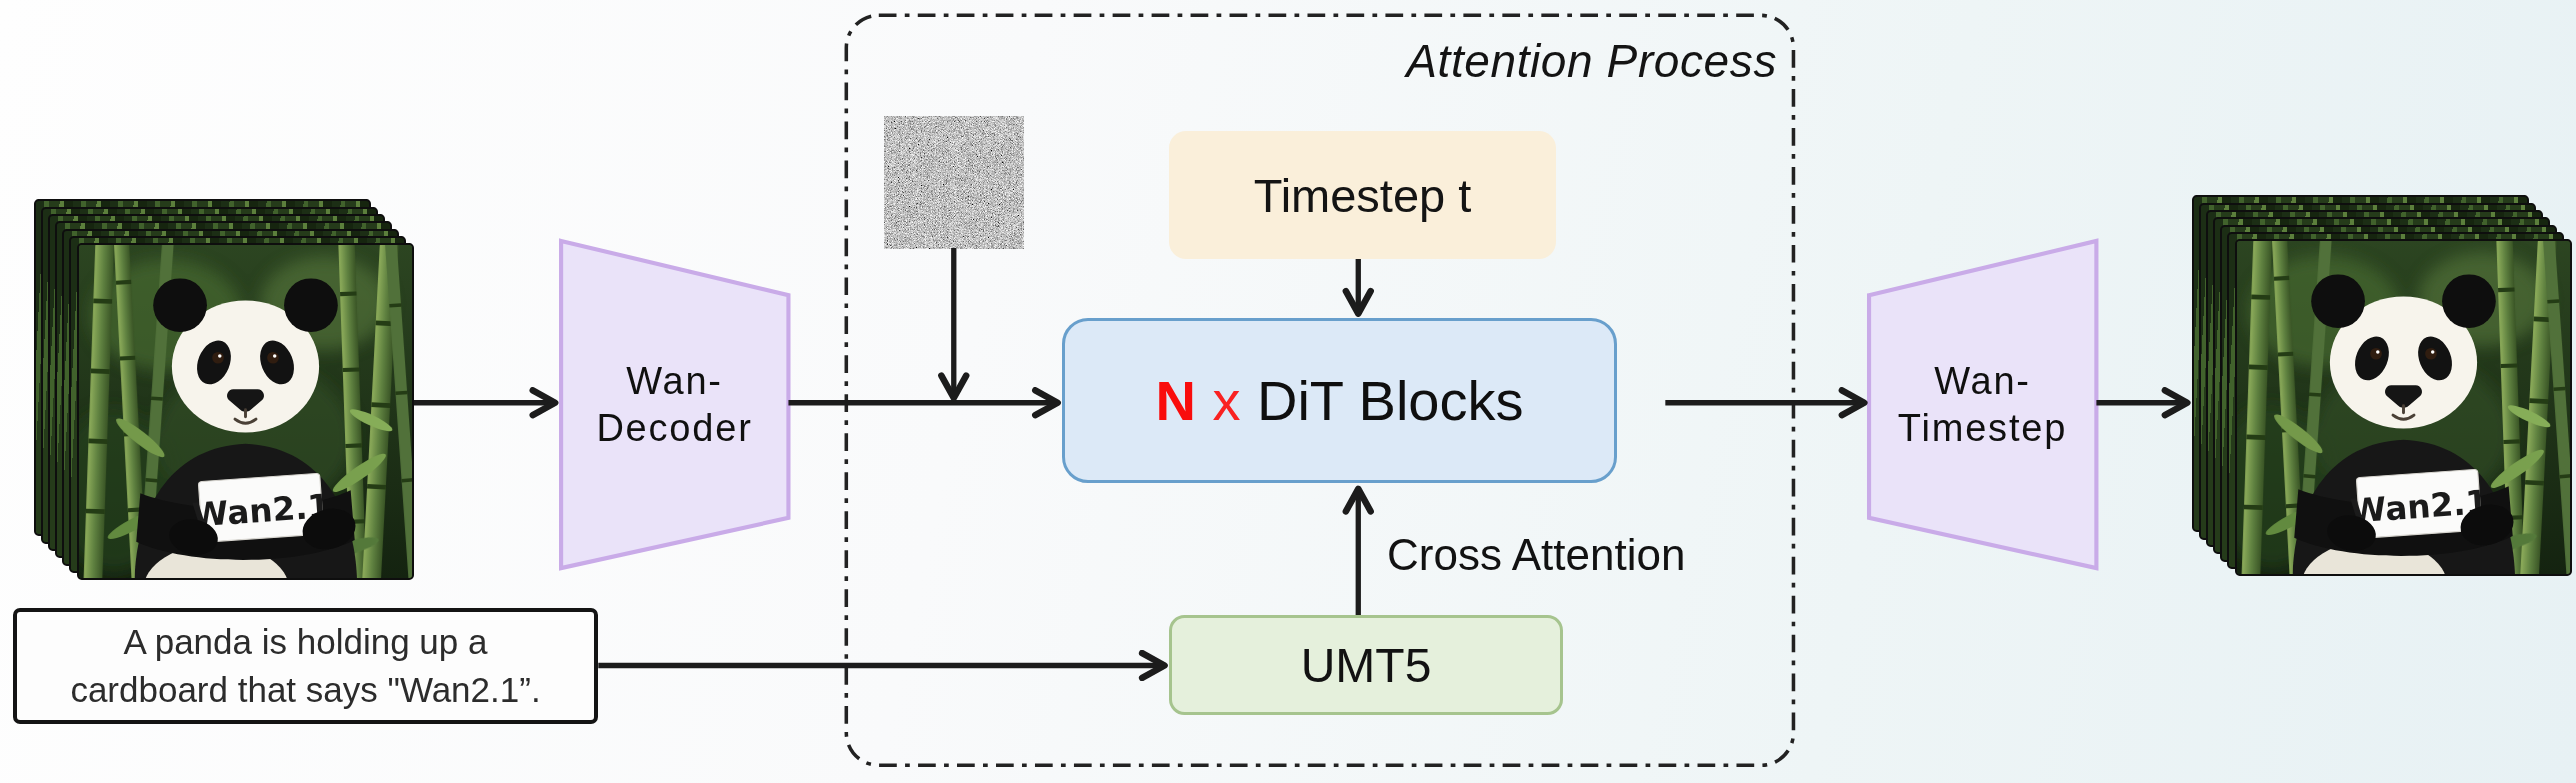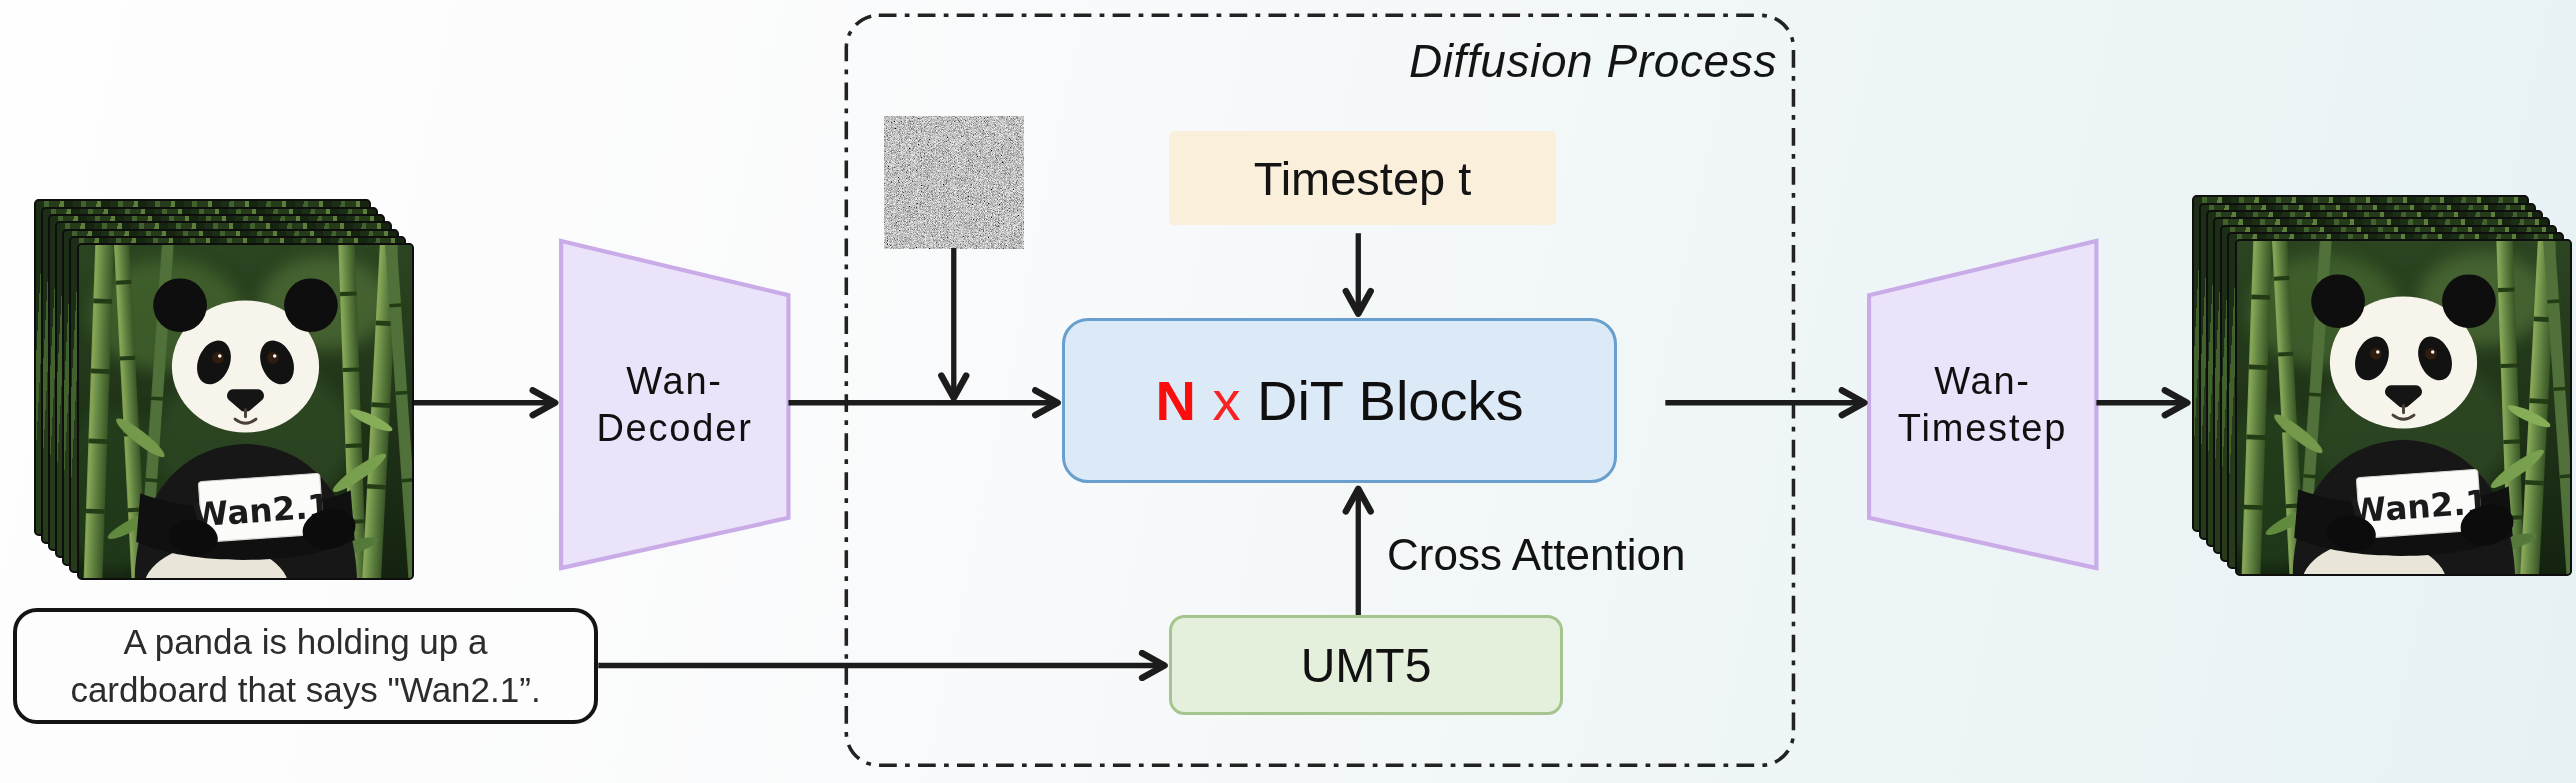--- a/index.html
+++ b/index.html
@@ -5,32 +5,32 @@
   html,body{margin:0;padding:0;background:#fff;}
   .canvas{
     position:relative;width:2576px;height:783px;overflow:hidden;
     font-family:"Liberation Sans","DejaVu Sans",sans-serif;
     background:linear-gradient(102deg,#fefefe 0%,#f9fafb 38%,#eef5f6 72%,#e7f1f4 100%);
   }
   svg.overlay{position:absolute;left:0;top:0;z-index:1;}
 
   .node{position:absolute;z-index:2;display:flex;align-items:center;justify-content:center;box-sizing:border-box;}
 
-  #timestep-box{left:1169px;top:131px;width:387px;height:94px;background:#faefda;border-radius:5px;}
+  #timestep-box{left:1169px;top:131px;width:387px;height:128px;background:#faefda;border-radius:17px;}
   #timestep-box .lbl{font-size:47px;color:#141414;}
 
   #dit-box{left:1062px;top:318px;width:555px;height:165px;background:#dce9f7;border:3px solid #689fcc;border-radius:26px;}
   #dit-box .lbl{font-size:56px;color:#0f0f0f;white-space:nowrap;}
   #dit-box .red-n{color:#f90d0d;font-weight:bold;margin-right:16.5px;}
   #dit-box .red-x{color:#f92222;margin-right:16.5px;}
 
   #umt5-box{left:1169px;top:615px;width:394px;height:100px;background:#e5f0dc;border:3px solid #a6c48e;border-radius:15.4px;}
   #umt5-box .lbl{font-size:48px;color:#121212;}
 
-  #prompt-box{left:13px;top:608px;width:585px;height:116px;background:#fdfdfd;border:4.7px solid #141414;border-radius:24px;flex-direction:column;line-height:1.38;}
+  #prompt-box{left:13px;top:608px;width:585px;height:116px;background:#fdfdfd;border:4.7px solid #141414;border-radius:7px;flex-direction:column;line-height:1.38;}
   #prompt-box .pline{font-size:35px;color:#2c2c2c;white-space:nowrap;}
 
   #diffusion-title{position:absolute;left:1352px;top:34px;width:425px;z-index:2;text-align:right;
     font-size:46px;font-style:italic;color:#141414;letter-spacing:0.6px;white-space:nowrap;}
 
   #cross-attention-label{position:absolute;left:1387px;top:530px;z-index:2;font-size:44px;color:#121212;white-space:nowrap;}
 
   .vae-label{position:absolute;z-index:2;width:227px;height:295px;display:flex;flex-direction:column;
     align-items:center;justify-content:center;font-size:38px;line-height:1.22;letter-spacing:1.8px;color:#101010;text-align:left;}
   #encoder-label{left:561px;top:257px;}
@@ -203,21 +203,21 @@
     <div class="frame f3"></div>
     <div class="frame f4"></div>
     <div class="frame f5"></div>
     <div class="frame front">
       <svg viewBox="0 0 570 570" preserveAspectRatio="xMidYMid slice">
           <use href="#pandaScene"></use>
         </svg>
     </div>
   </div>
 
-  <div id="diffusion-title">Diffusion Process</div>
+  <div id="diffusion-title">Attention Process</div>
 
   <div class="node" id="timestep-box">
     <span class="lbl">Timestep t</span>
   </div>
 
   <div class="node" id="dit-box">
     <span class="lbl"><span class="red-n">N</span><span class="red-x">x</span><span>DiT Blocks</span></span>
   </div>
 
   <div id="cross-attention-label">Cross Attention</div>

